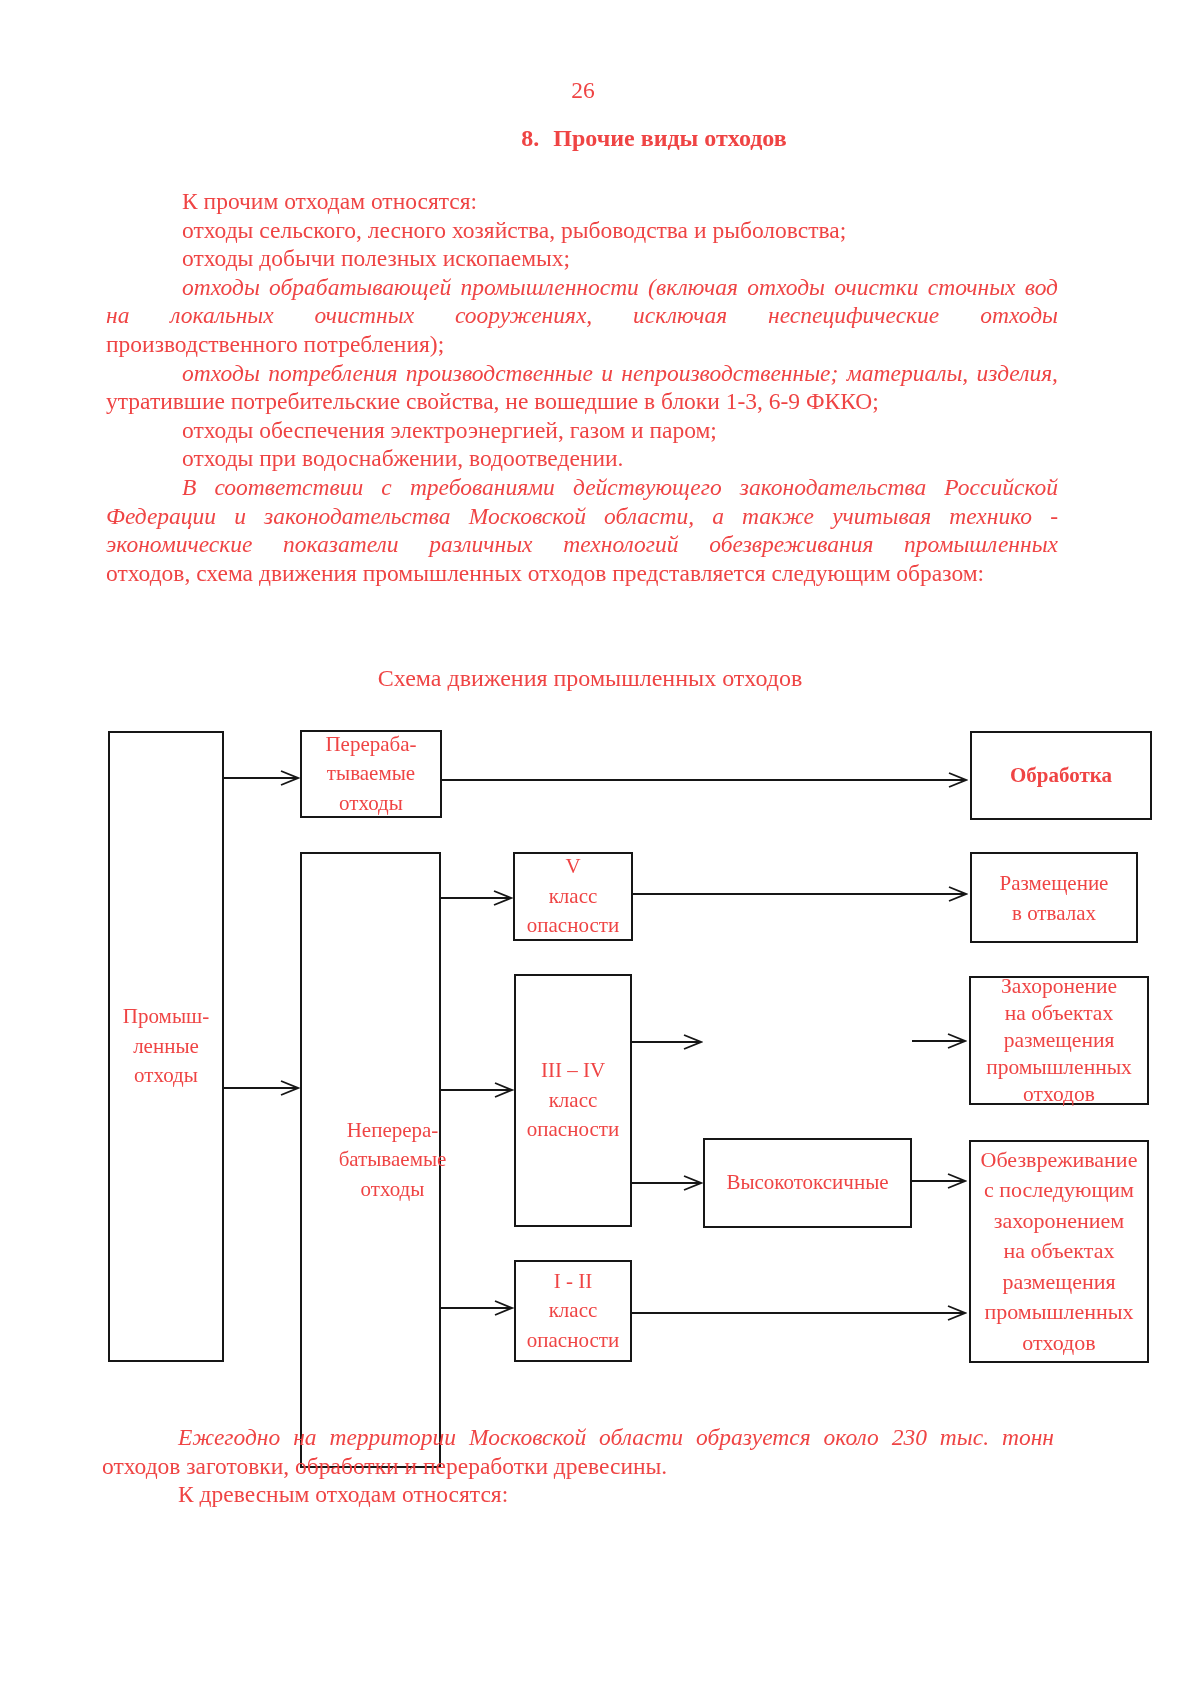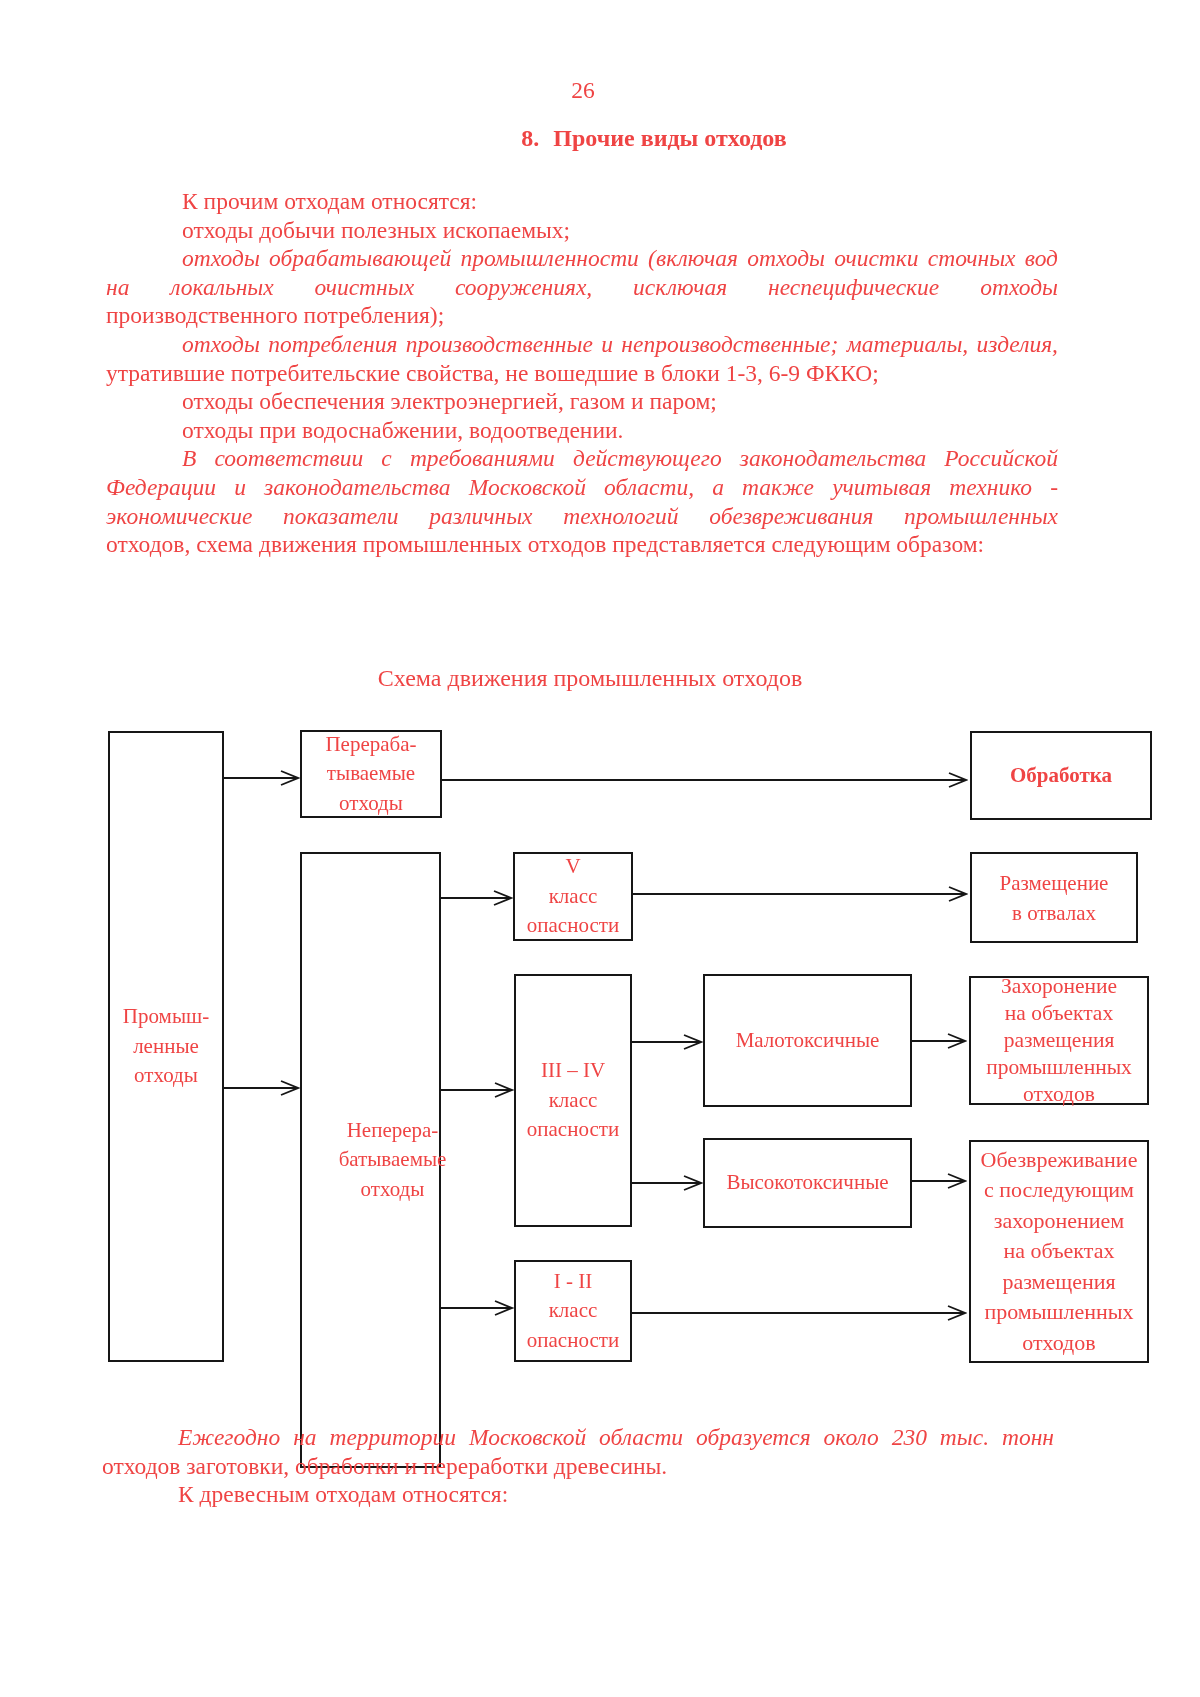--- a/index.html
+++ b/index.html
@@ -39,20 +39,21 @@
 <body>
 
 <div class="page">
 
   <div class="pagenum">26</div>
 
   <div class="heading"><span class="hnum">8.</span><span>Прочие виды отходов</span></div>
 
   <div class="bodytext">
     <div class="ln ind">К прочим отходам относятся:</div>
+    <div class="ln ind">отходы сельского, лесного хозяйства, рыбоводства и рыболовства;</div>
     <div class="ln ind">отходы добычи полезных ископаемых;</div>
     <div class="ln ind jl">отходы обрабатывающей промышленности (включая отходы очистки сточных вод</div>
     <div class="ln jl">на&nbsp;локальных очистных сооружениях, исключая неспецифические отходы</div>
     <div class="ln">производственного потребления);</div>
     <div class="ln ind jl">отходы потребления производственные и непроизводственные; материалы, изделия,</div>
     <div class="ln">утратившие потребительские свойства, не вошедшие в блоки 1-3, 6-9 ФККО;</div>
     <div class="ln ind">отходы обеспечения электроэнергией, газом и паром;</div>
     <div class="ln ind">отходы при водоснабжении, водоотведении.</div>
     <div class="ln ind jl">В соответствии с&nbsp;требованиями действующего законодательства Российской</div>
     <div class="ln jl">Федерации и&nbsp;законодательства Московской области, а&nbsp;также учитывая технико -</div>
@@ -96,21 +97,20 @@
 батываемые
 отходы</div>
     <div class="box" style="left:513px;top:192px;width:120px;height:89px;">V
 класс
 опасности</div>
     <div class="box b-dumps" style="left:970px;top:192px;width:168px;height:91px;">Размещение
 в отвалах</div>
     <div class="box" style="left:514px;top:314px;width:118px;height:253px;">III – IV
 класс
 опасности</div>
-    <div class="box" style="left:703px;top:314px;width:209px;height:133px;">Малотоксичные</div>
     <div class="box b-burial" style="left:969px;top:316px;width:180px;height:129px;">Захоронение
 на объектах
 размещения
 промышленных
 отходов</div>
     <div class="box" style="left:703px;top:478px;width:209px;height:90px;">Высокотоксичные</div>
     <div class="box b-neutral" style="left:969px;top:480px;width:180px;height:223px;">Обезвреживание
 с последующим
 захоронением
 на объектах

